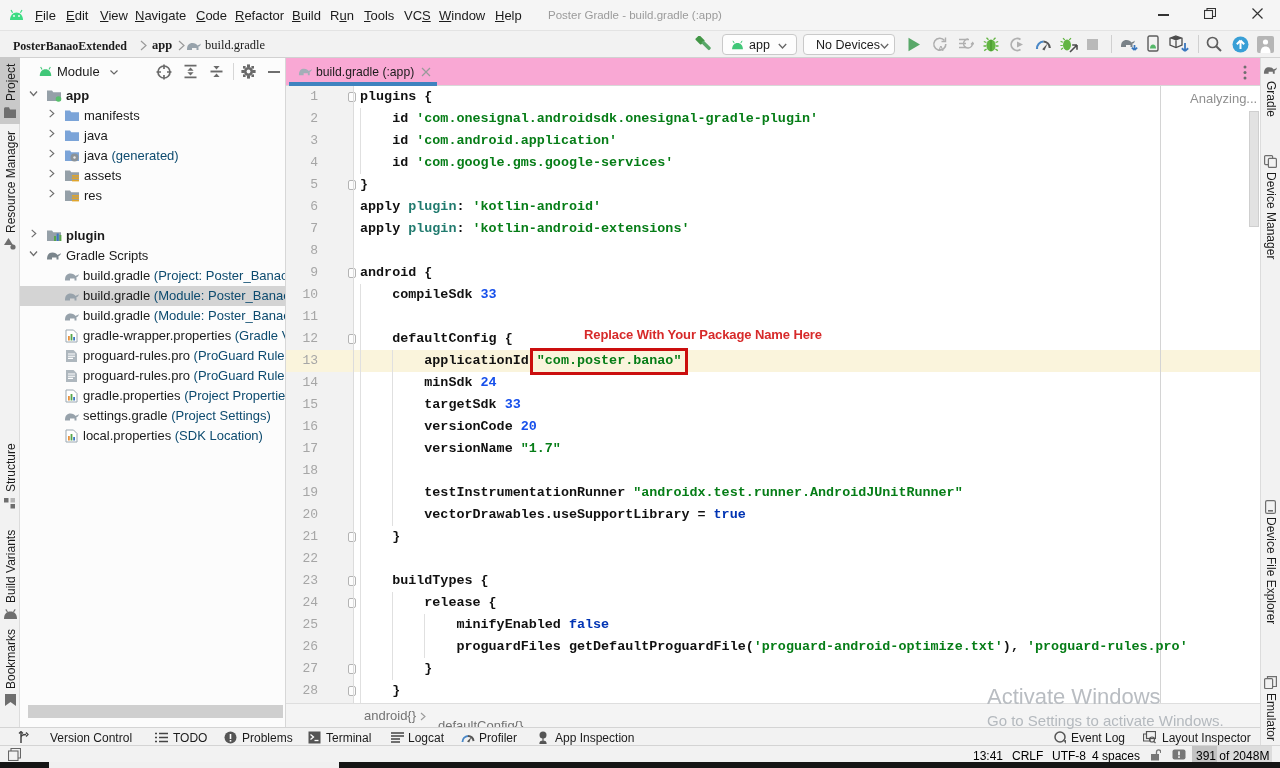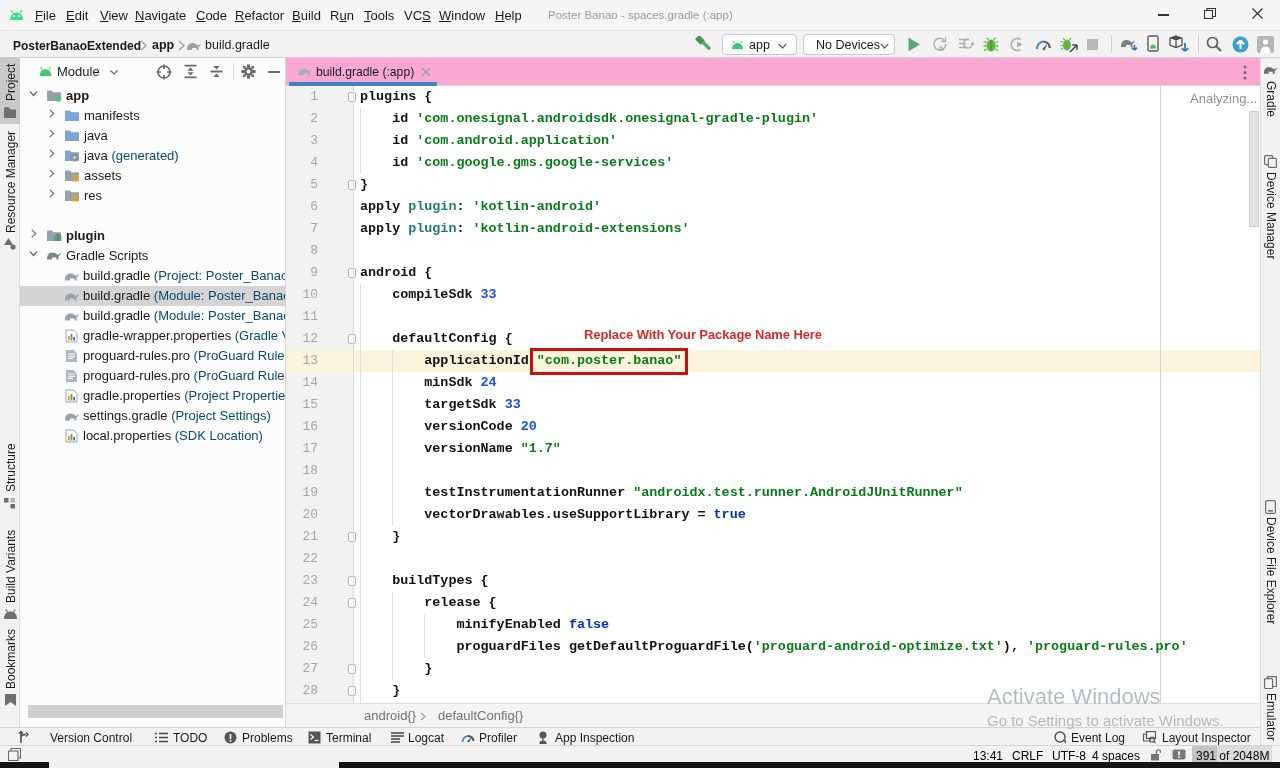--- a/index.html
+++ b/index.html
@@ -9,21 +9,21 @@
   #root { position:relative; width:1140px; height:768px;border-radius:14px; }
 
   
   #titlebar { left:0; top:0; width:1280px; height:30px; background:#f5f5f5; }
   .menuitem { position:absolute; top:8px; font-size:13px; color:#1b1b1b; }
   #wintitle { position:absolute; top:9px; left:548px; font-size:11.5px; color:#9b9b9b; }
 
   
   #navbar { left:0; top:30px; width:1280px; height:28px; background:#f2f2f2;
     border-top:1px solid #e3e3e3; border-bottom:1px solid #d1d1d1; }
-  .crumb { position:absolute; top:7px; font-size:12.5px; color:#1b1b1b; }
+  .crumb { position:absolute; top:7px; font-size:12.5px; color:#1b1b1b;font-family:Liberation Serif, serif; }
   .combo { position:absolute; top:3px; height:21px; background:#fdfdfd;
     border:1px solid #c9c9c9; border-radius:4px; font-size:12.5px; color:#1b1b1b; }
 
   
   #leftstrip { left:0; top:58px; width:20px; height:669px; background:#f2f2f2;
     border-right:1px solid #dcdcdc; }
   #rightstrip { left:1260px; top:58px; width:20px; height:688px; background:#f2f2f2;
     border-left:1px solid #dcdcdc; }
   .vtextL { position:absolute; font-size:12px; color:#1b1b1b; white-space:nowrap;
     transform:rotate(-90deg); transform-origin:left top; }
@@ -86,21 +86,21 @@
     <span class="menuitem" style="left:100px"><u>V</u>iew</span>
     <span class="menuitem" style="left:135px"><u>N</u>avigate</span>
     <span class="menuitem" style="left:196px"><u>C</u>ode</span>
     <span class="menuitem" style="left:235px"><u>R</u>efactor</span>
     <span class="menuitem" style="left:292px"><u>B</u>uild</span>
     <span class="menuitem" style="left:330px">R<u>u</u>n</span>
     <span class="menuitem" style="left:364px"><u>T</u>ools</span>
     <span class="menuitem" style="left:404px">VC<u>S</u></span>
     <span class="menuitem" style="left:439px"><u>W</u>indow</span>
     <span class="menuitem" style="left:495px"><u>H</u>elp</span>
-    <span id="wintitle">Poster Banao - spaces.gradle (:app)</span>
+    <span id="wintitle">Poster Gradle - build.gradle (:app)</span>
     <div class="abs" style="left:1158px;top:14px;width:11px;height:1.5px;background:#333"></div>
     <svg class="abs" style="left:1204px;top:8px" width="12" height="11" viewBox="0 0 12 11">
       <rect x="0.5" y="2.5" width="8" height="8" fill="none" stroke="#333" stroke-width="1.1"></rect>
       <path d="M3 2.5 L3 0.5 L11.5 0.5 L11.5 8.5 L8.5 8.5" fill="none" stroke="#333" stroke-width="1.1"></path>
     </svg>
     <svg class="abs" style="left:1252px;top:8px" width="11" height="11" viewBox="0 0 11 11">
       <path d="M0.5 0.5 L10.5 10.5 M10.5 0.5 L0.5 10.5" stroke="#333" stroke-width="1.2"></path>
     </svg>
   </div>
   <div class="abs" id="navbar">
@@ -521,21 +521,21 @@
           <circle cx="2" cy="2" r="1.5" fill="#6e6e6e"></circle>
           <circle cx="2" cy="7.5" r="1.5" fill="#6e6e6e"></circle>
           <circle cx="2" cy="13" r="1.5" fill="#6e6e6e"></circle>
         </svg>
     </div>
     <div id="breadcrumb2">
       <span class="abs" style="left:79px;top:4px">android{}</span>
       <svg class="abs" style="left:135px;top:8px" width="6" height="9" viewBox="0 0 6 9">
           <path d="M1 1 L5 4.5 L1 8" fill="none" stroke="#9a9a9a" stroke-width="1.1"></path>
         </svg>
-      <span class="abs" style="left:153px;top:4px">defaultConfig{}</span>
+      <span class="abs" style="left:153px;top:14px">defaultConfig{}</span>
     </div>
     <div class="abs" style="left:702px;top:626px;font-size:22px;color:#b9bdc2;z-index:5">Activate Windows</div>
     <div class="abs" style="left:702px;top:654px;font-size:15px;color:#b4b9be;z-index:5">Go to Settings to activate Windows.</div>
   </div>
   <div class="abs" id="rightstrip"></div>
   <div class="abs" style="left:285px;top:58px;width:1px;height:669px;background:#d7d7d7"></div>
   <svg class="abs" style="left:1263px;top:64px" width="15" height="11" viewBox="0 0 16 11">
     <path d="M1 10 C1 5 3 3 6.5 3 C9 3 10.5 4 11.5 5.5 C12.5 4.5 14 4.8 14.5 3.4 C15 4.8 14 6.2 12.5 6.6 L12.5 10 L10.5 10 L10.5 8 L6 8 L6 10 Z" fill="#6e6e6e"></path>
   </svg>
   <span class="vtextR" style="left:1278px;top:81px">Gradle</span>

